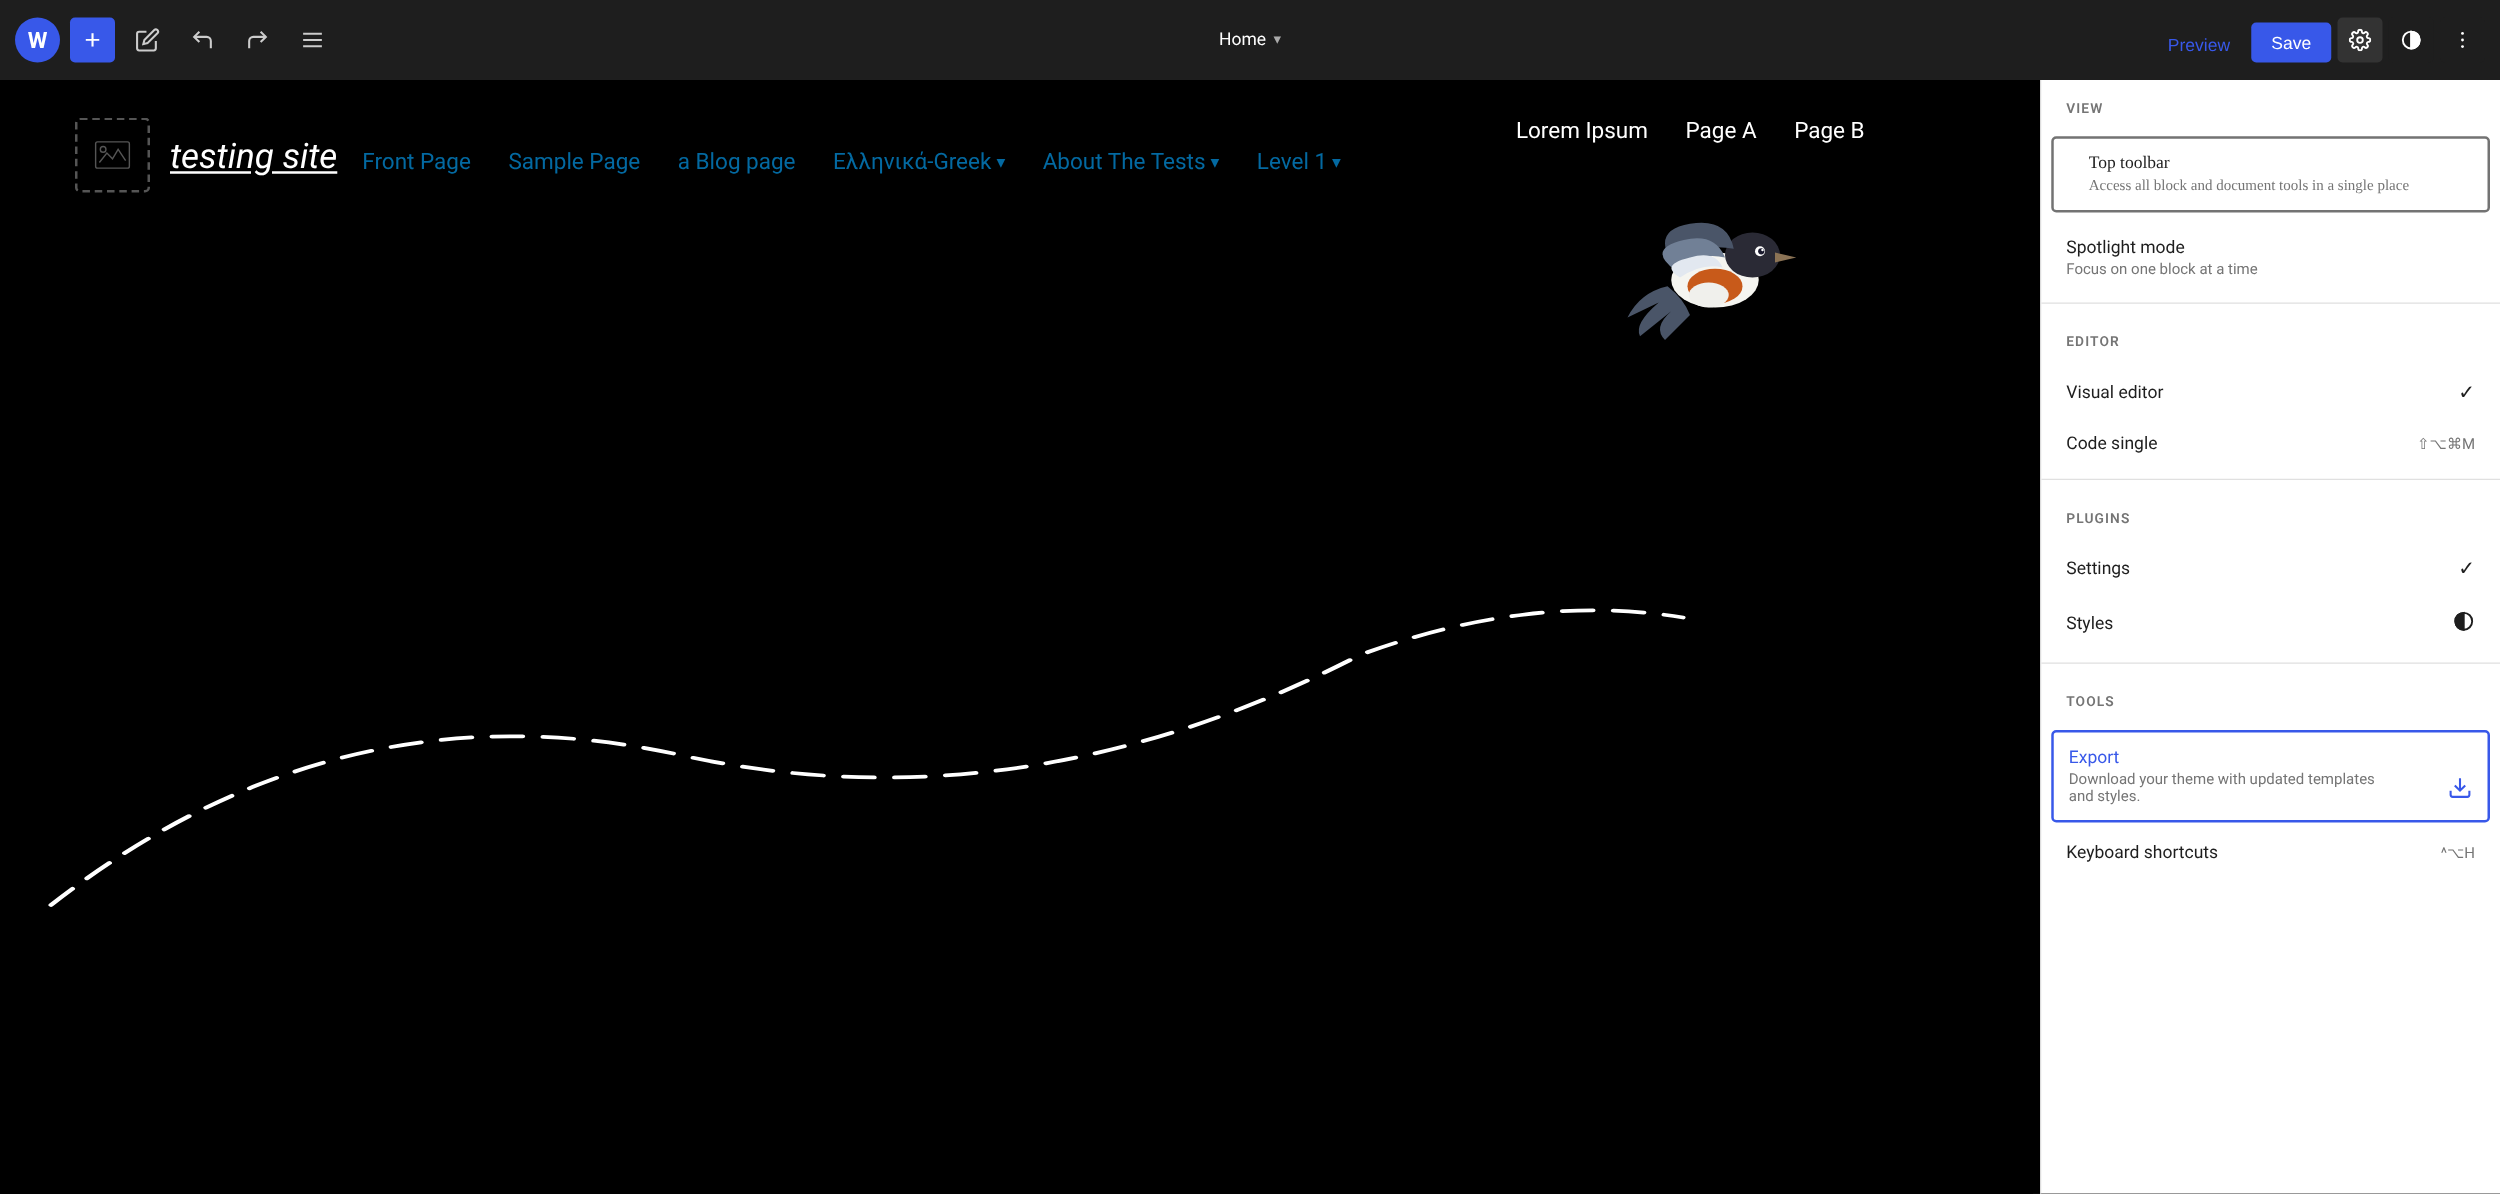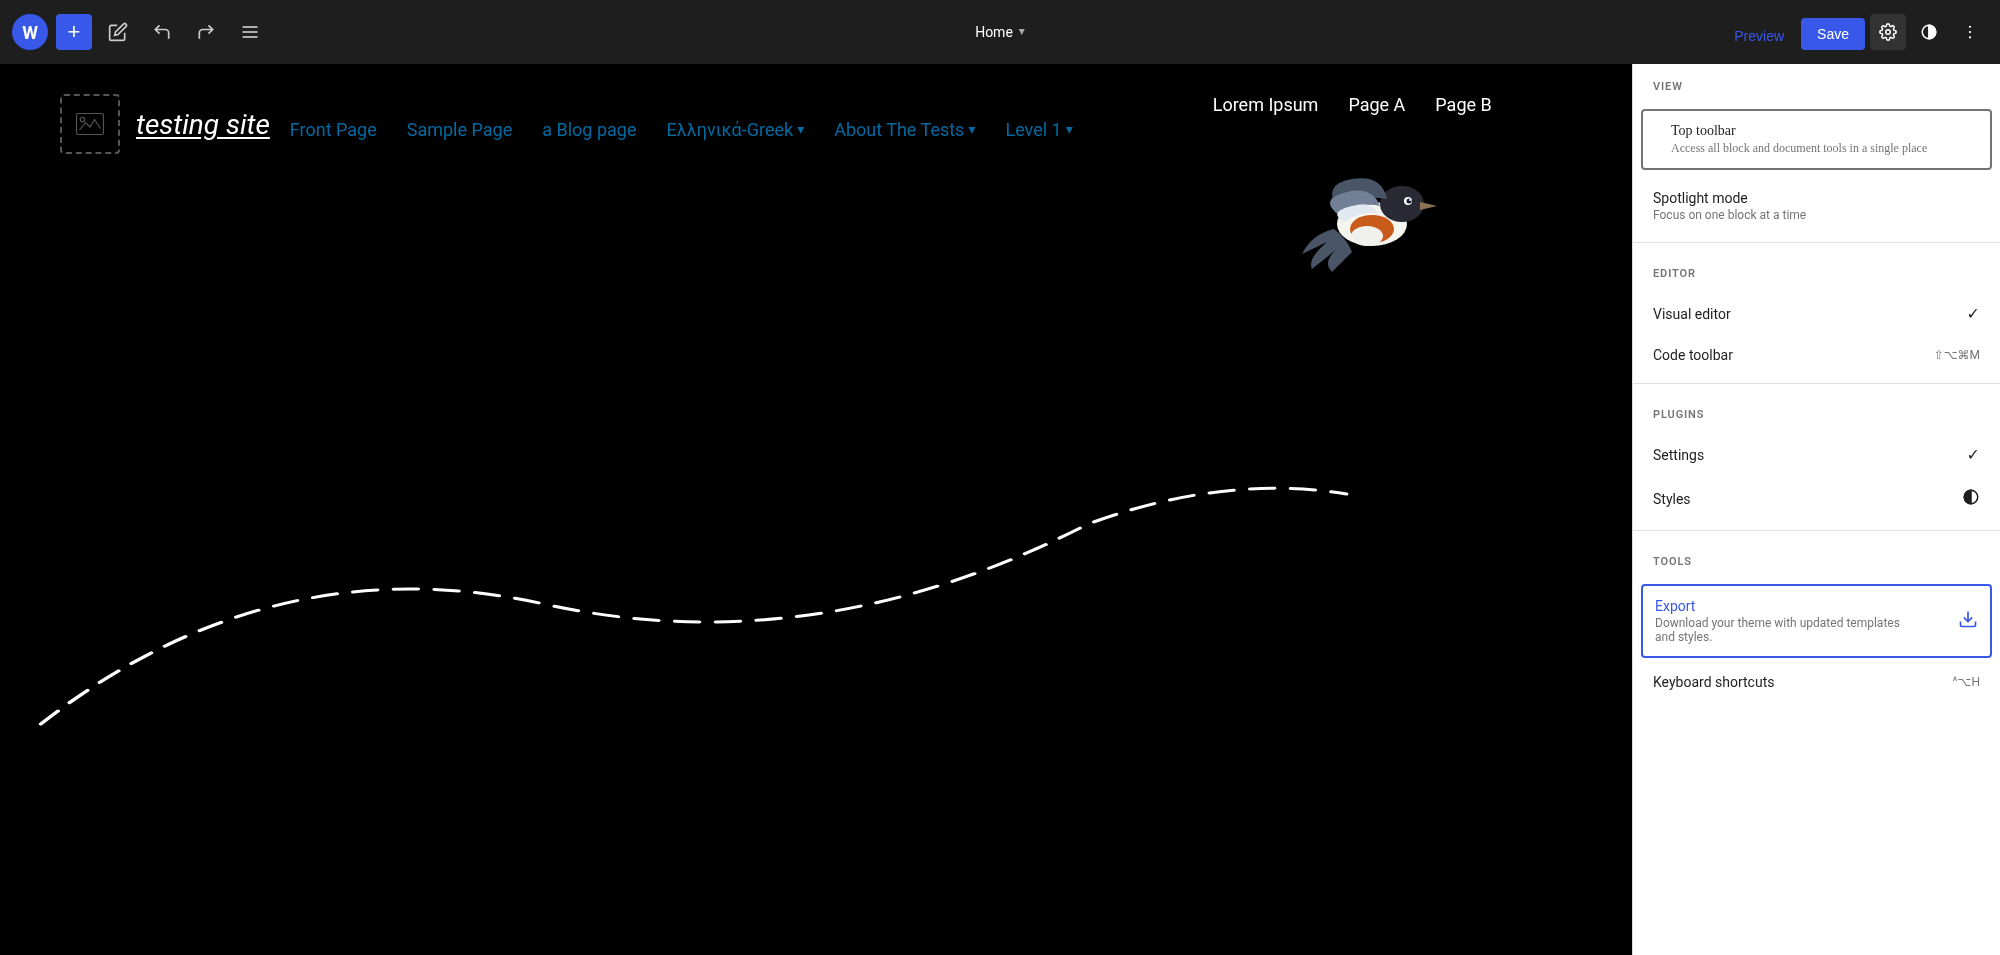--- a/index.html
+++ b/index.html
@@ -245,21 +245,21 @@
 
     
     .export-item {
       background: #fff;
       border: 2px solid #3858e9;
       border-radius: 4px;
       margin: 4px 8px;
       padding: 12px 12px;
       cursor: pointer;
       display: flex;
-      align-items: center;
+      align-items: flex-end;
       justify-content: space-between;
       gap: 44px;
     }
     .top-toolbar-item {
       background: #fff;
       border: 2px solid #737373;
       border-radius: 4px;
       margin: 4px 8px 8px;
       padding: 12px 28px;
       cursor: pointer;
@@ -430,21 +430,21 @@
 
     <div class="panel-item">
       <div class="panel-item-content">
         <div class="panel-item-title">Visual editor</div>
       </div>
       <span class="panel-item-icon checkmark">✓</span>
     </div>
 
     <div class="panel-item">
       <div class="panel-item-content">
-        <div class="panel-item-title">Code toolbar</div>
+        <div class="panel-item-title">Code single</div>
       </div>
       <span class="keyboard-shortcut">⇧⌥⌘M</span>
     </div>
 
     <div class="panel-divider"></div>
 
     <div class="panel-section">
       <div class="panel-section-label">PLUGINS</div>
     </div>
 

